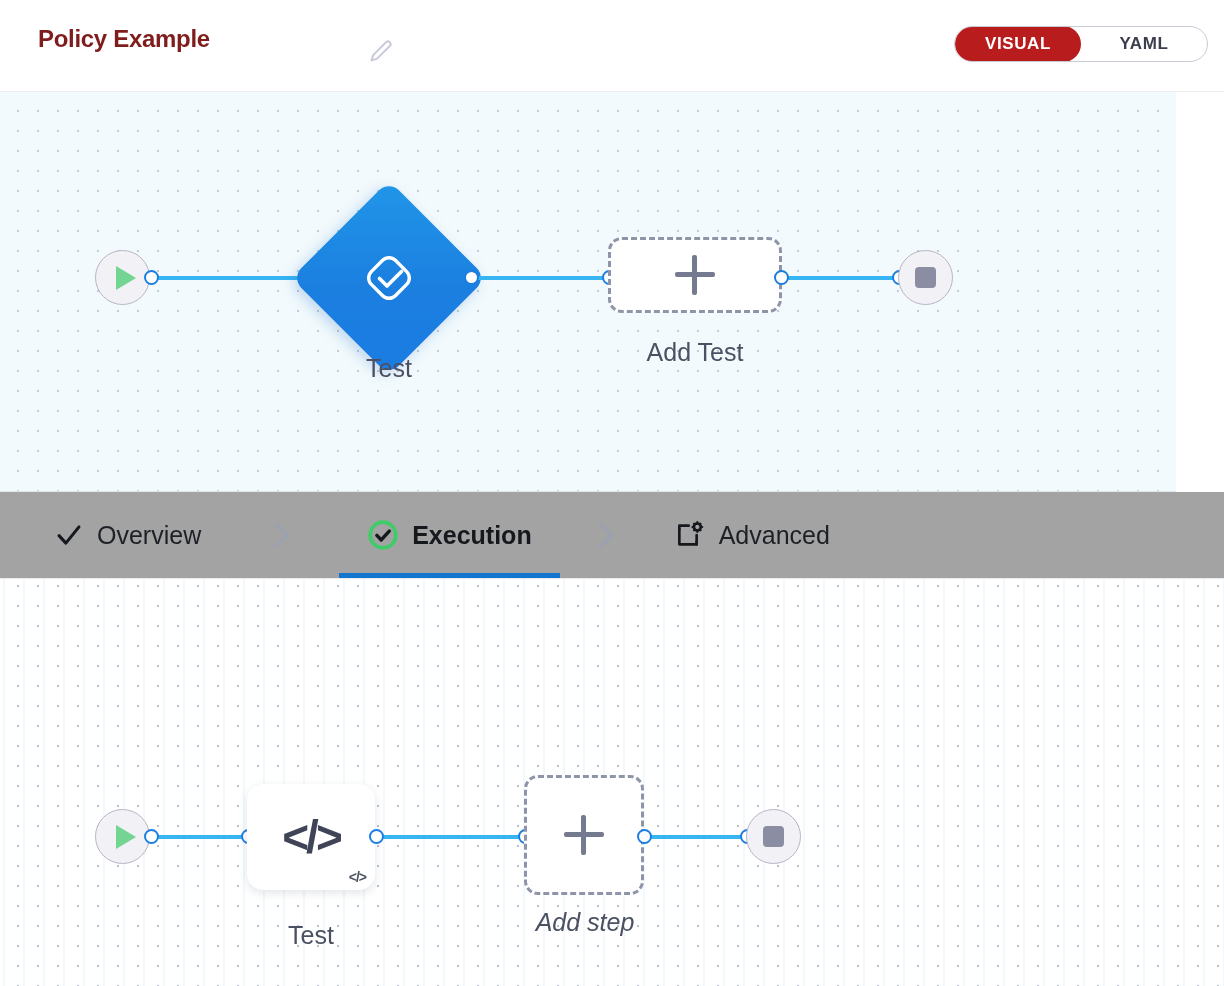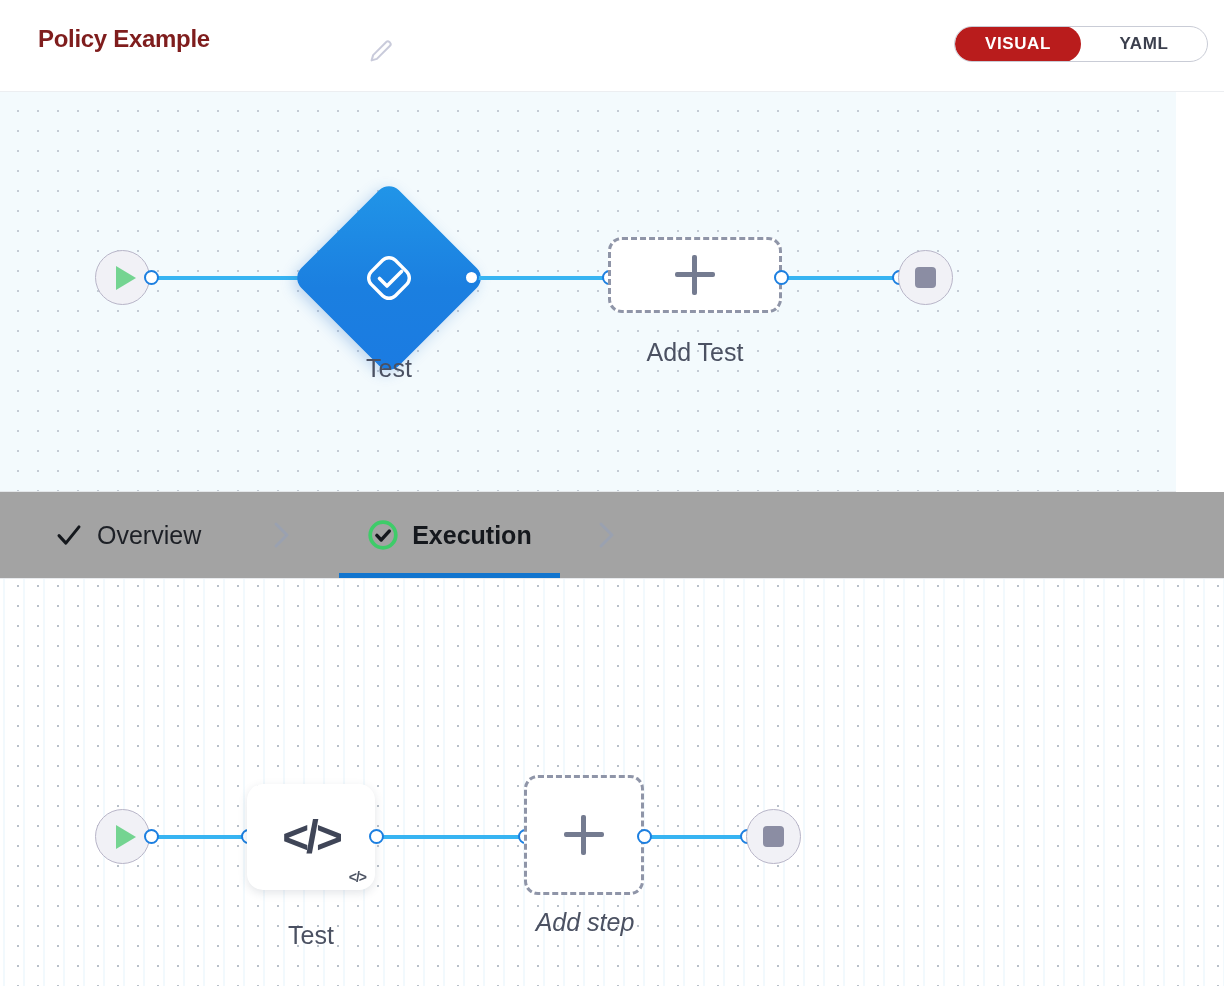--- a/index.html
+++ b/index.html
@@ -239,20 +239,30 @@
       </svg>
       <span class="tab-label">Execution</span>
     </div>
 
     <div class="chev" style="margin-left:24px;">
       <svg width="20" height="30" viewBox="0 0 20 30" fill="none">
         <path d="M5 4l11 11L5 26" stroke="#9aa1b0" stroke-width="3" stroke-linecap="round" stroke-linejoin="round"></path>
       </svg>
     </div>
 
+    <div class="tab" style="margin-left:36px;">
+      <svg class="icon-adv" viewBox="0 0 24 24" fill="none">
+        <path d="M4 7.5V19h13V12" stroke="#15181d" stroke-width="2" stroke-linecap="round" stroke-linejoin="round"></path>
+        <path d="M4 7.5V5h7" stroke="#15181d" stroke-width="2" stroke-linecap="round" stroke-linejoin="round"></path>
+        <path d="M17 19v-2" stroke="#15181d" stroke-width="2" stroke-linecap="round"></path>
+        <circle cx="17.5" cy="6" r="2.6" stroke="#15181d" stroke-width="2"></circle>
+        <path d="M17.5 2.3v1M17.5 8.7v1M13.8 6h1M20.2 6h1M15 3.5l.7.7M19.3 7.8l.7.7M19.9 3.5l-.7.7M15.7 7.8l-.7.7" stroke="#15181d" stroke-width="1.5" stroke-linecap="round"></path>
+      </svg>
+      <span class="tab-label">Advanced</span>
+    </div>
   </div>
 
   <div class="canvas-bottom">
 
     <div class="terminal" style="left:95px; top:230px;">
       <div class="play-tri"></div>
     </div>
 
     <div class="edge" style="left:150px; top:256px; width:110px;"></div>
     <div class="port" style="left:144px; top:250px;"></div>

